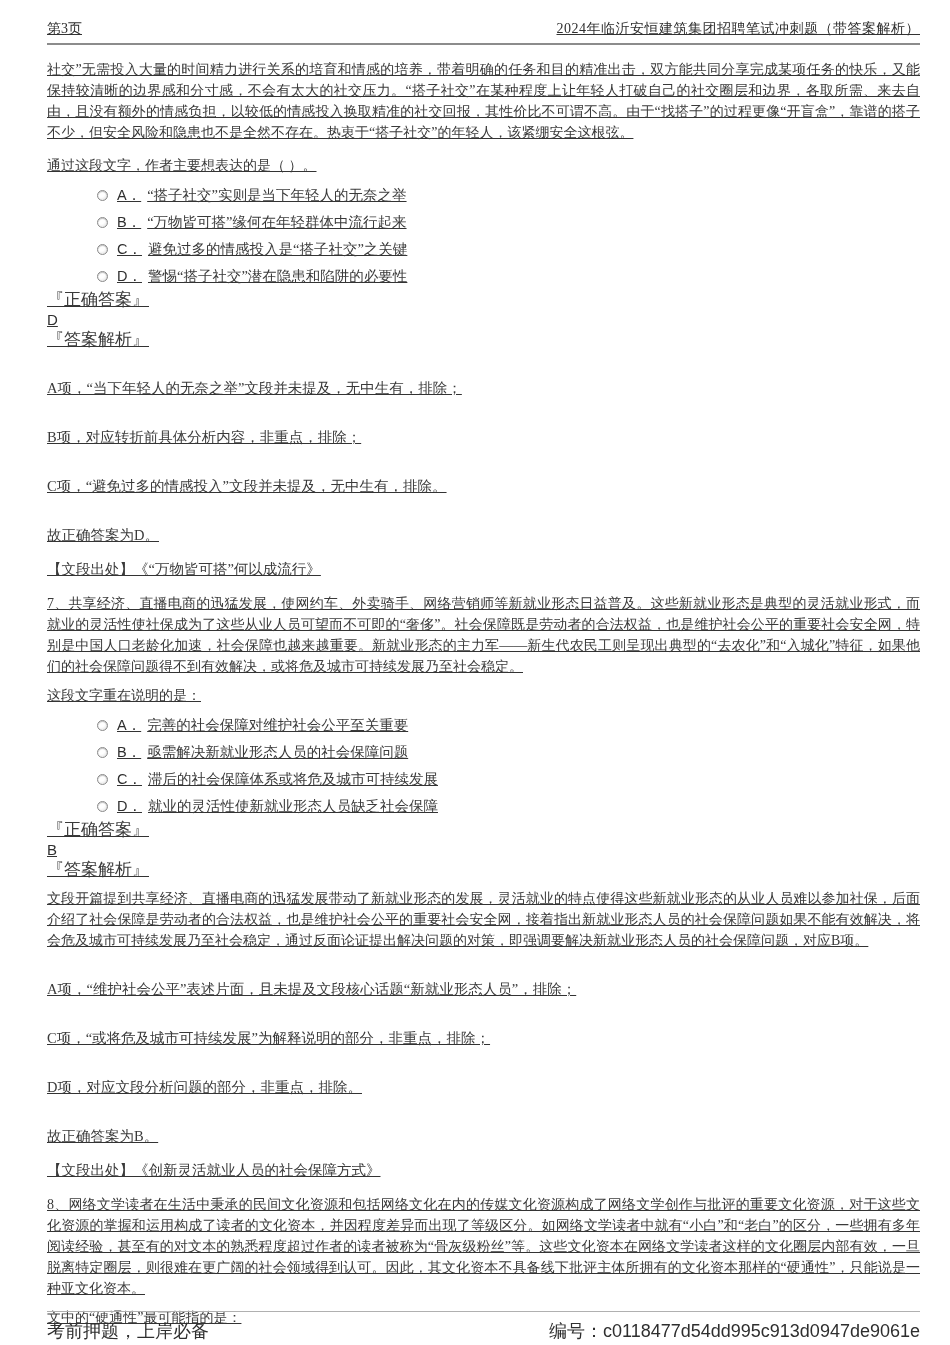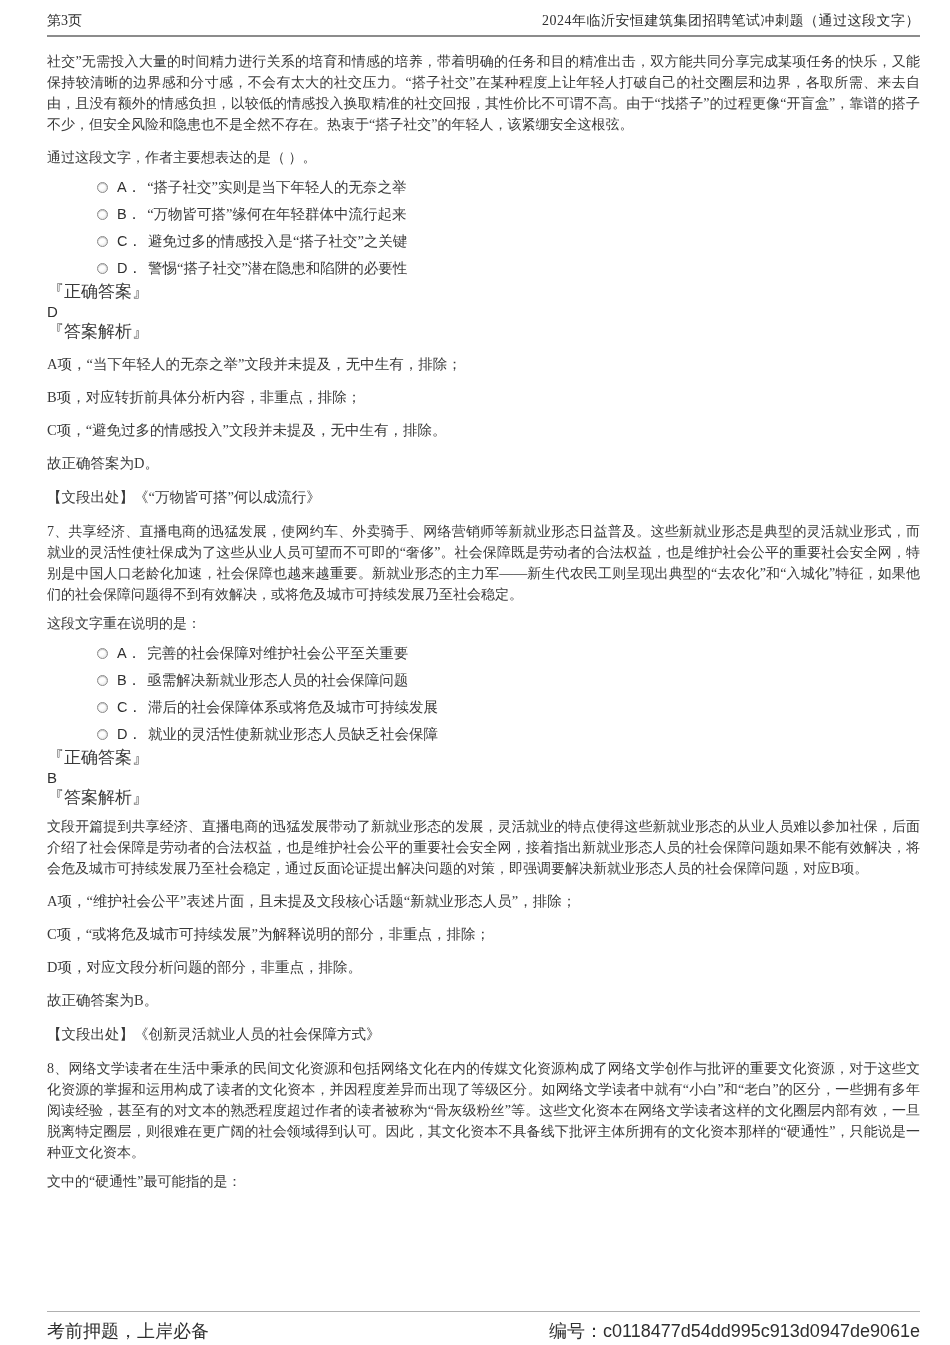--- a/index.html
+++ b/index.html
@@ -1,21 +1,21 @@
 <!DOCTYPE html>
 <html><head>
 <meta charset="utf-8">
 <style>
   html,body{margin:0;padding:0;}
   body{
     width:950px;height:1345px;position:relative;background:#ffffff;
     font-family:"Liberation Serif","DejaVu Serif",serif;
     color:#333333;-webkit-font-smoothing:antialiased;
   }
-  .page{padding:12px 30px 0 47px;}
+  .page{padding:20px 30px 0 47px;text-decoration:underline;}
   
   .header{
     display:flex;justify-content:space-between;align-items:flex-end;
     font-size:14px;color:#2e2e2e;
     border-bottom:2px solid #8c8c8c;padding-bottom:5px;
   }
   .header .title{letter-spacing:0.5px;}
   
   .para{
     margin:0;font-size:14px;line-height:21px;text-align:justify;
@@ -43,39 +43,39 @@
     font-size:14.5px;margin-left:9px;color:#2f2f2f;
   }
   .otext{margin-left:6px;}
   
   .ans-label{font-size:17px;line-height:20px;color:#3a3a3a;}
   .ans-letter{
     font-family:"Liberation Sans","DejaVu Sans",sans-serif;
     font-size:15px;line-height:20px;color:#2f2f2f;
   }
   .analysis{margin-top:8px;}
-  .point{margin:12px 0 0 0;font-size:14.5px;line-height:21px;color:#3a3a3a;}
+  .point{margin:28px 0 0 0;font-size:14.5px;line-height:21px;color:#3a3a3a;}
   .source{margin-top:13px;}
   
   .footer{
     position:absolute;left:47px;right:30px;top:1311px;
     border-top:1px solid #b0b0b0;padding-top:7px;
     display:flex;justify-content:space-between;align-items:flex-start;
     font-size:18px;color:#2e2e2e;
   }
   .sans{font-family:"Liberation Sans","DejaVu Sans",sans-serif;}
 </style>
 </head>
 <body>
 
 <div class="page">
 
   <div class="header">
     <span>第3页</span>
-    <span class="title">2024年临沂安恒建筑集团招聘笔试冲刺题（通过这段文字）</span>
+    <span class="title">2024年临沂安恒建筑集团招聘笔试冲刺题（带答案解析）</span>
   </div>
 
   <p class="para passage">社交”无需投入大量的时间精力进行关系的培育和情感的培养，带着明确的任务和目的精准出击，双方能共同分享完成某项任务的快乐，又能保持较清晰的边界感和分寸感，不会有太大的社交压力。“搭子社交”在某种程度上让年轻人打破自己的社交圈层和边界，各取所需、来去自由，且没有额外的情感负担，以较低的情感投入换取精准的社交回报，其性价比不可谓不高。由于“找搭子”的过程更像“开盲盒”，靠谱的搭子不少，但安全风险和隐患也不是全然不存在。热衷于“搭子社交”的年轻人，该紧绷安全这根弦。</p>
   <p class="para q">通过这段文字，作者主要想表达的是（ ）。</p>
 
   <div class="options">
     <div class="opt">
       <span class="radio"></span>
       <span class="letter">A．</span>
       <span class="otext">“搭子社交”实则是当下年轻人的无奈之举</span>

